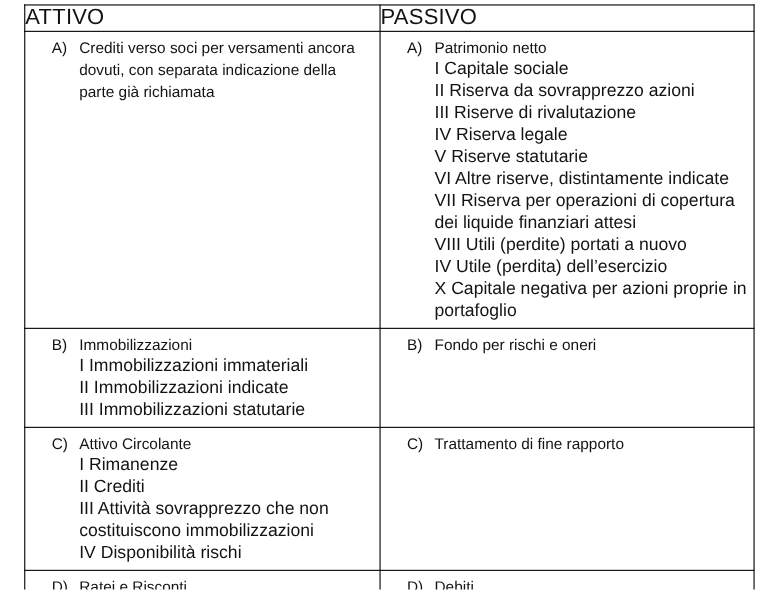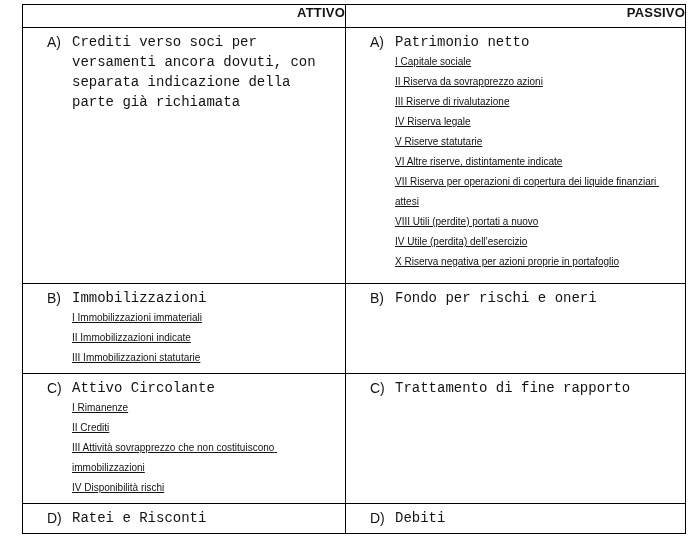--- a/index.html
+++ b/index.html
@@ -34,23 +34,23 @@
     border: 1px solid #000000;
     padding: 0;
     vertical-align: top;
     background: #ffffff;
   }
   col.col-left  { width: 323px; }
   col.col-right { width: 340px; }
 
   th.col-header {
     height: 22px;
-    font-weight: bold;
-    font-size: 13px;
-    text-align: right;
+    font-weight: normal;
+    font-size: 20px;
+    text-align: left;
     vertical-align: middle;
     letter-spacing: 0.2px;
   }
 
   .cell-inner {
     padding: 4px 6px 5px 6px;
   }
   .entry {
     display: flex;
     align-items: flex-start;
@@ -62,32 +62,30 @@
     width: 25px;
     text-align: left;
     margin-left: 18px;
   }
   .entry .body {
     flex: 1 1 auto;
     min-width: 0;
   }
   .entry .title {
     display: block;
-    font-family: Liberation Mono, monospace;
   }
   .sub-list {
     list-style: none;
     margin: 0;
     padding: 0;
   }
   .sub-list li {
-    font-size: 10px;
+    font-size: 16px;
     line-height: 20px;
     white-space: pre-wrap;
-    text-decoration: underline;
   }
   .cell-tall-a   { height: 255px; }
   .cell-b        { height: 77px;  }
   .cell-c        { height: 116px; }
   .cell-d        { height: 17px;  }
 </style>
 </head>
 <body>
 
 <div id="sheet">
@@ -125,21 +123,21 @@
                 <ul class="sub-list">
                   <li>I Capitale sociale</li>
                   <li>II Riserva da sovrapprezzo azioni</li>
                   <li>III Riserve di rivalutazione</li>
                   <li>IV Riserva legale</li>
                   <li>V Riserve statutarie</li>
                   <li>VI Altre riserve, distintamente indicate</li>
                   <li>VII Riserva per operazioni di copertura dei liquide finanziari attesi</li>
                   <li>VIII Utili (perdite) portati a nuovo</li>
                   <li>IV Utile (perdita) dell’esercizio</li>
-                  <li>X Riserva negativa per azioni proprie in portafoglio</li>
+                  <li>X Capitale negativa per azioni proprie in portafoglio</li>
                 </ul>
               </span>
             </div>
           </div>
         </td>
       </tr>
 
       <tr>
         <td class="cell-b">
           <div class="cell-inner">

